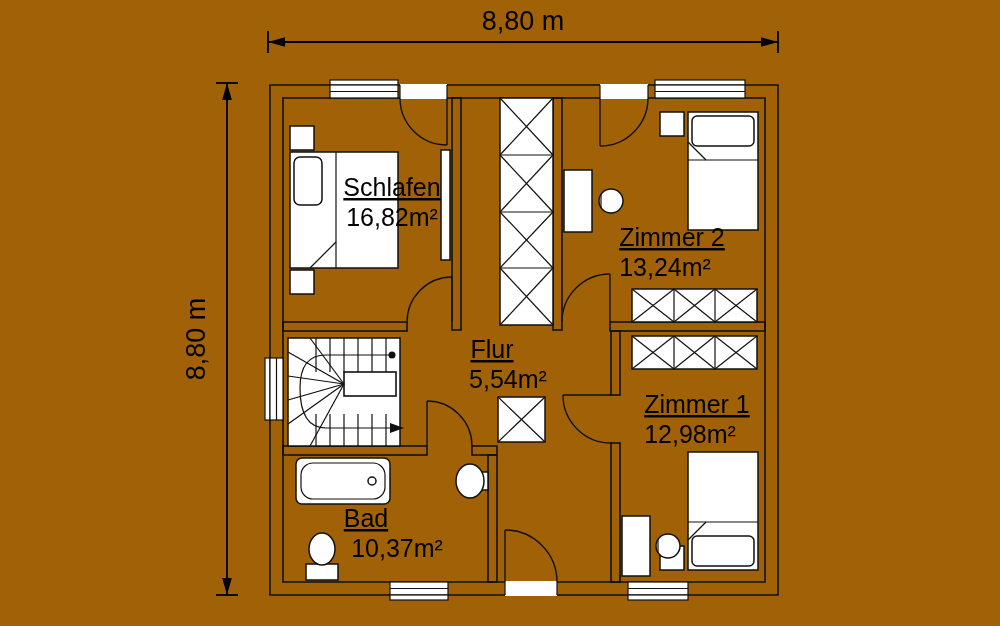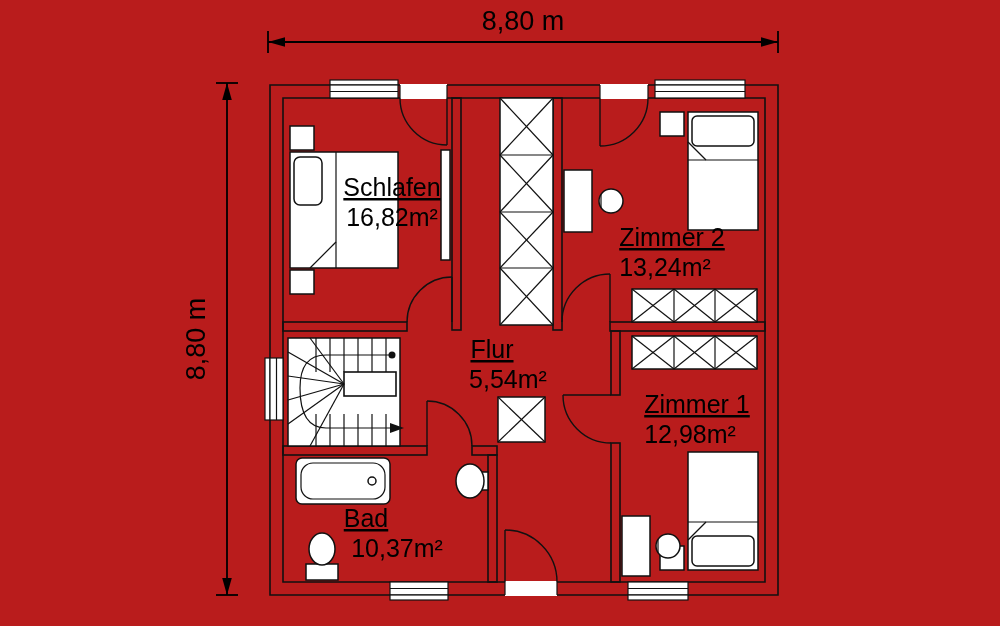--- a/index.html
+++ b/index.html
@@ -7,21 +7,21 @@
     padding: 0;
     background: #ffffff;
     width: 1000px;
     height: 626px;
     font-family: "Liberation Sans", sans-serif;
   }
   #stage {
     position: relative;
     width: 1000px;
     height: 626px;
-    background: #b91c1c;
+    background: #a16207;
     overflow: hidden;
   }
   svg { display: block; }
   .wall-line { stroke: #111; stroke-width: 1.6; fill: none; }
   .thin { stroke: #111; stroke-width: 1.2; fill: none; }
   .furn { stroke: #111; stroke-width: 1.5; fill: #ffffff; }
   .furnline { stroke: #111; stroke-width: 1.2; fill: none; }
   .dim-line { stroke: #000; stroke-width: 1.8; fill: none; }
   .dim-text { font-size: 27px; fill: #000; }
   .room-name { font-size: 25px; fill: #000; text-decoration: underline; }

